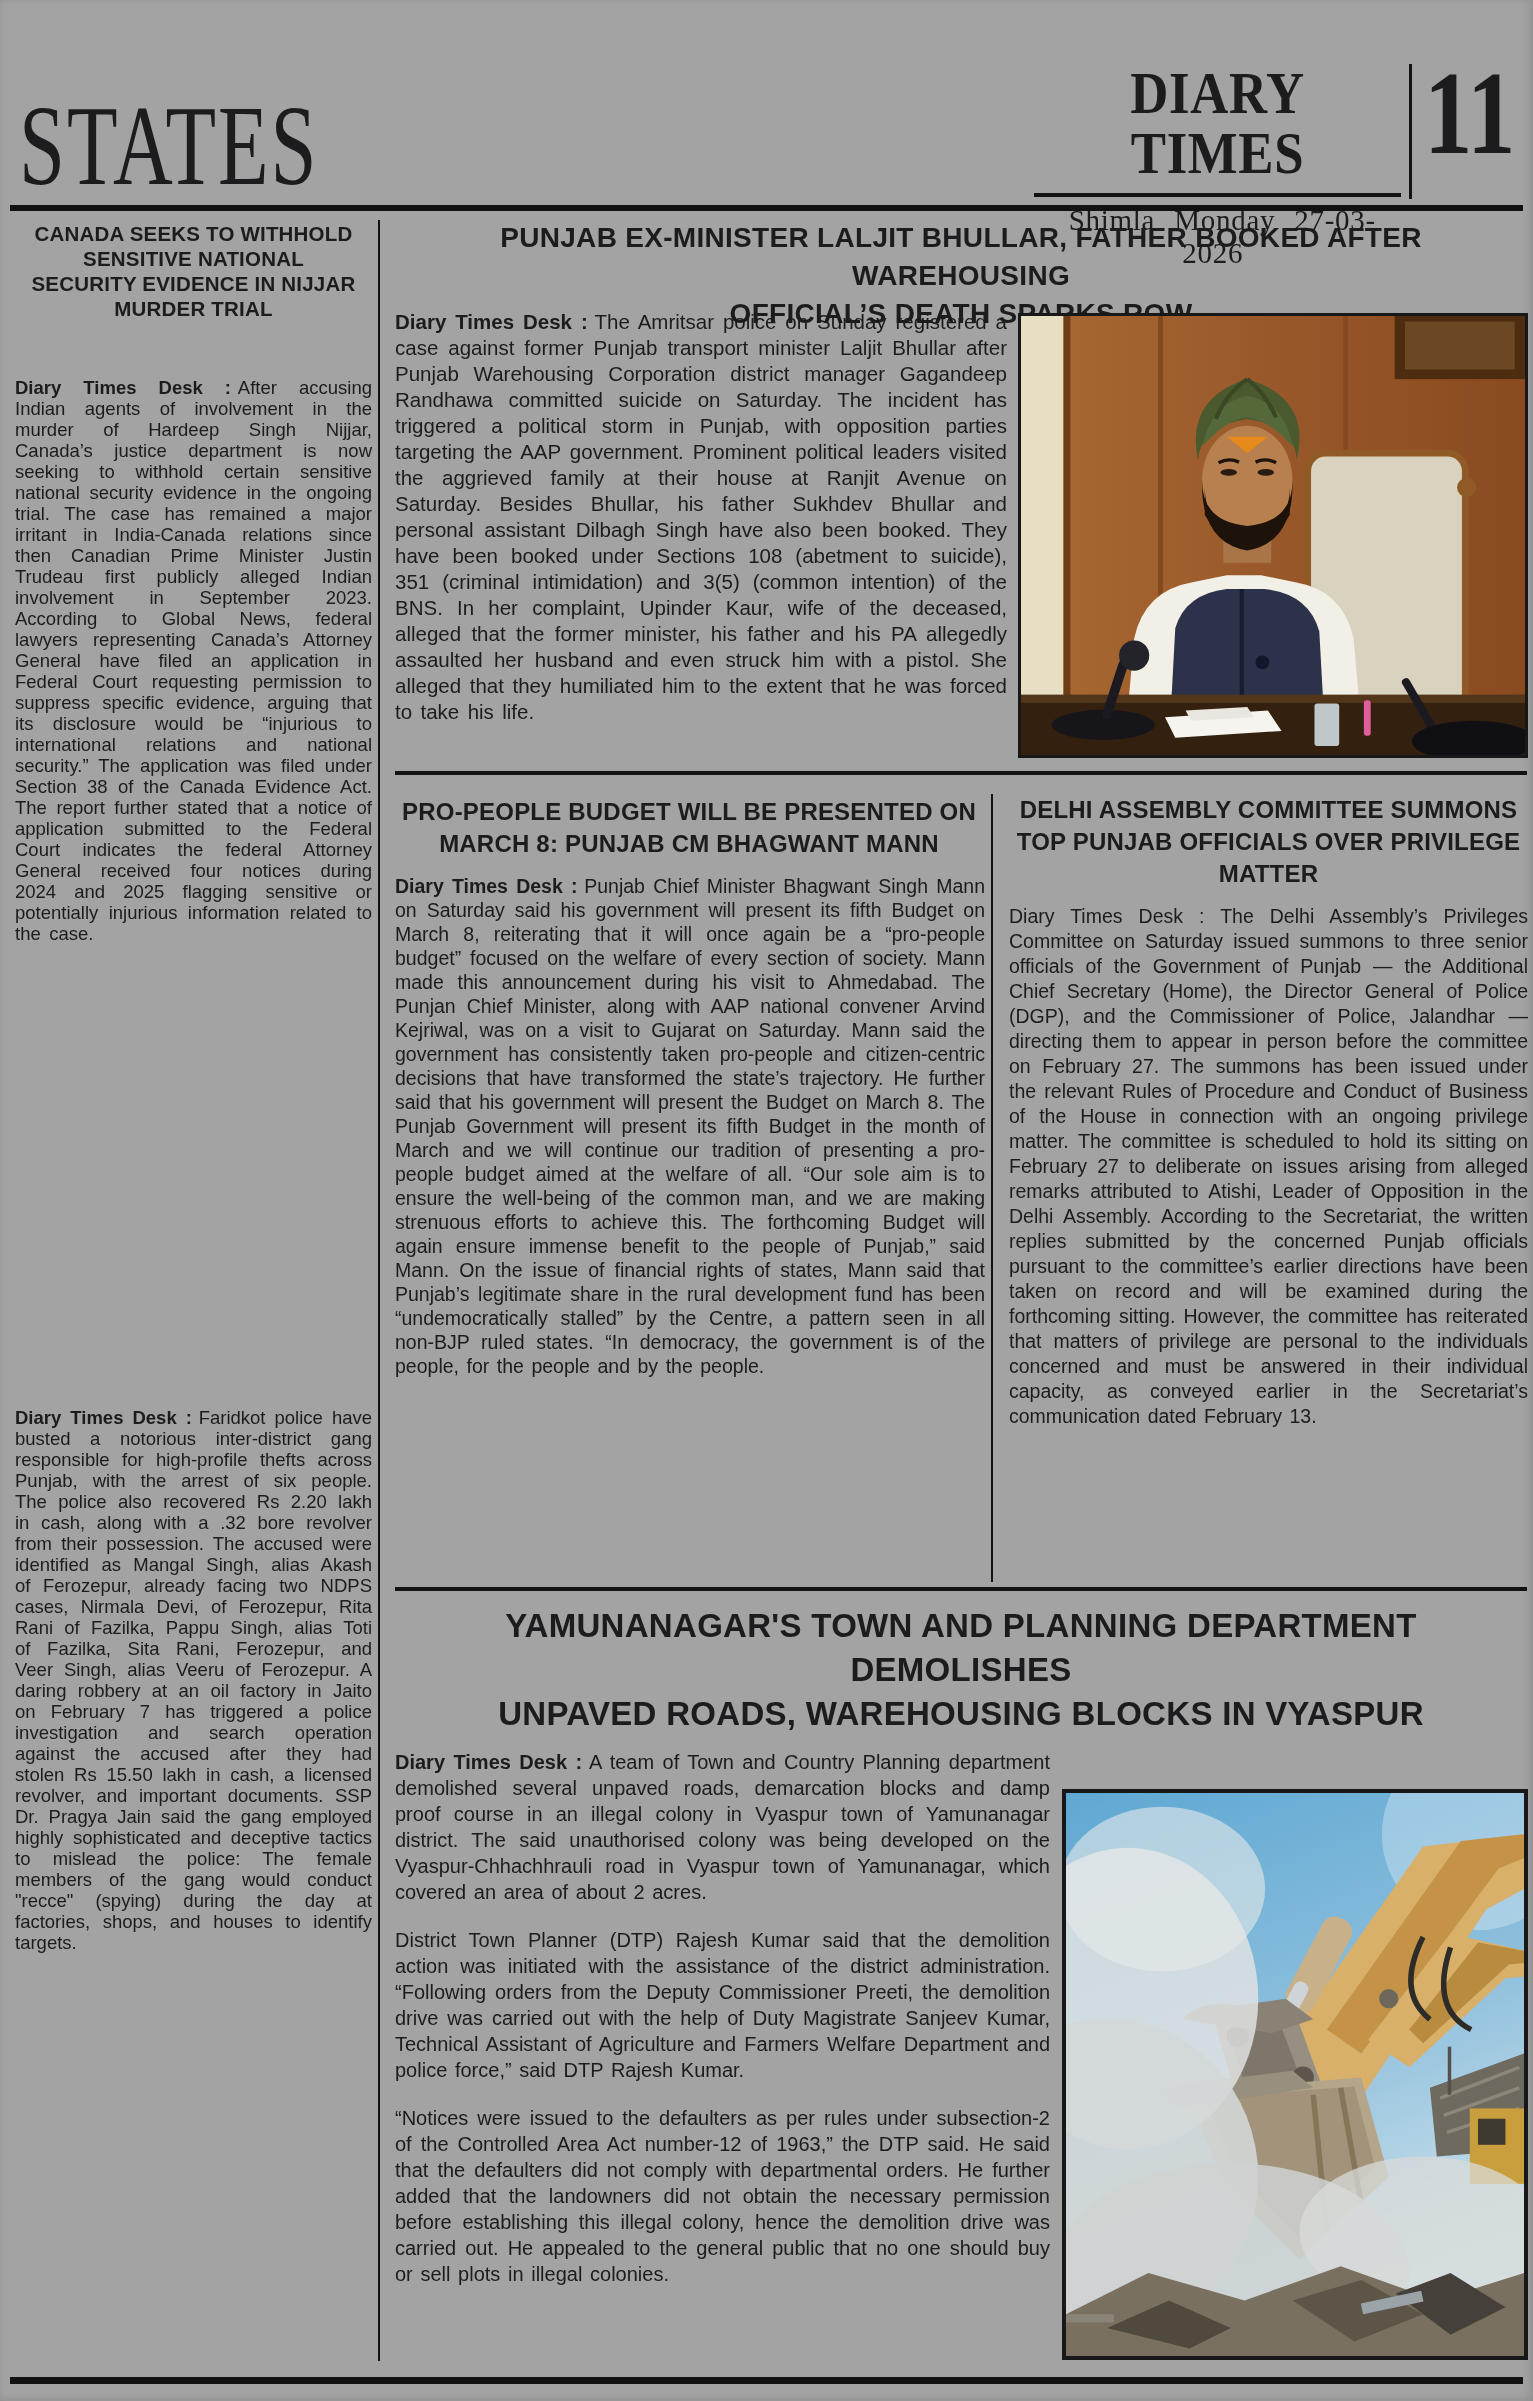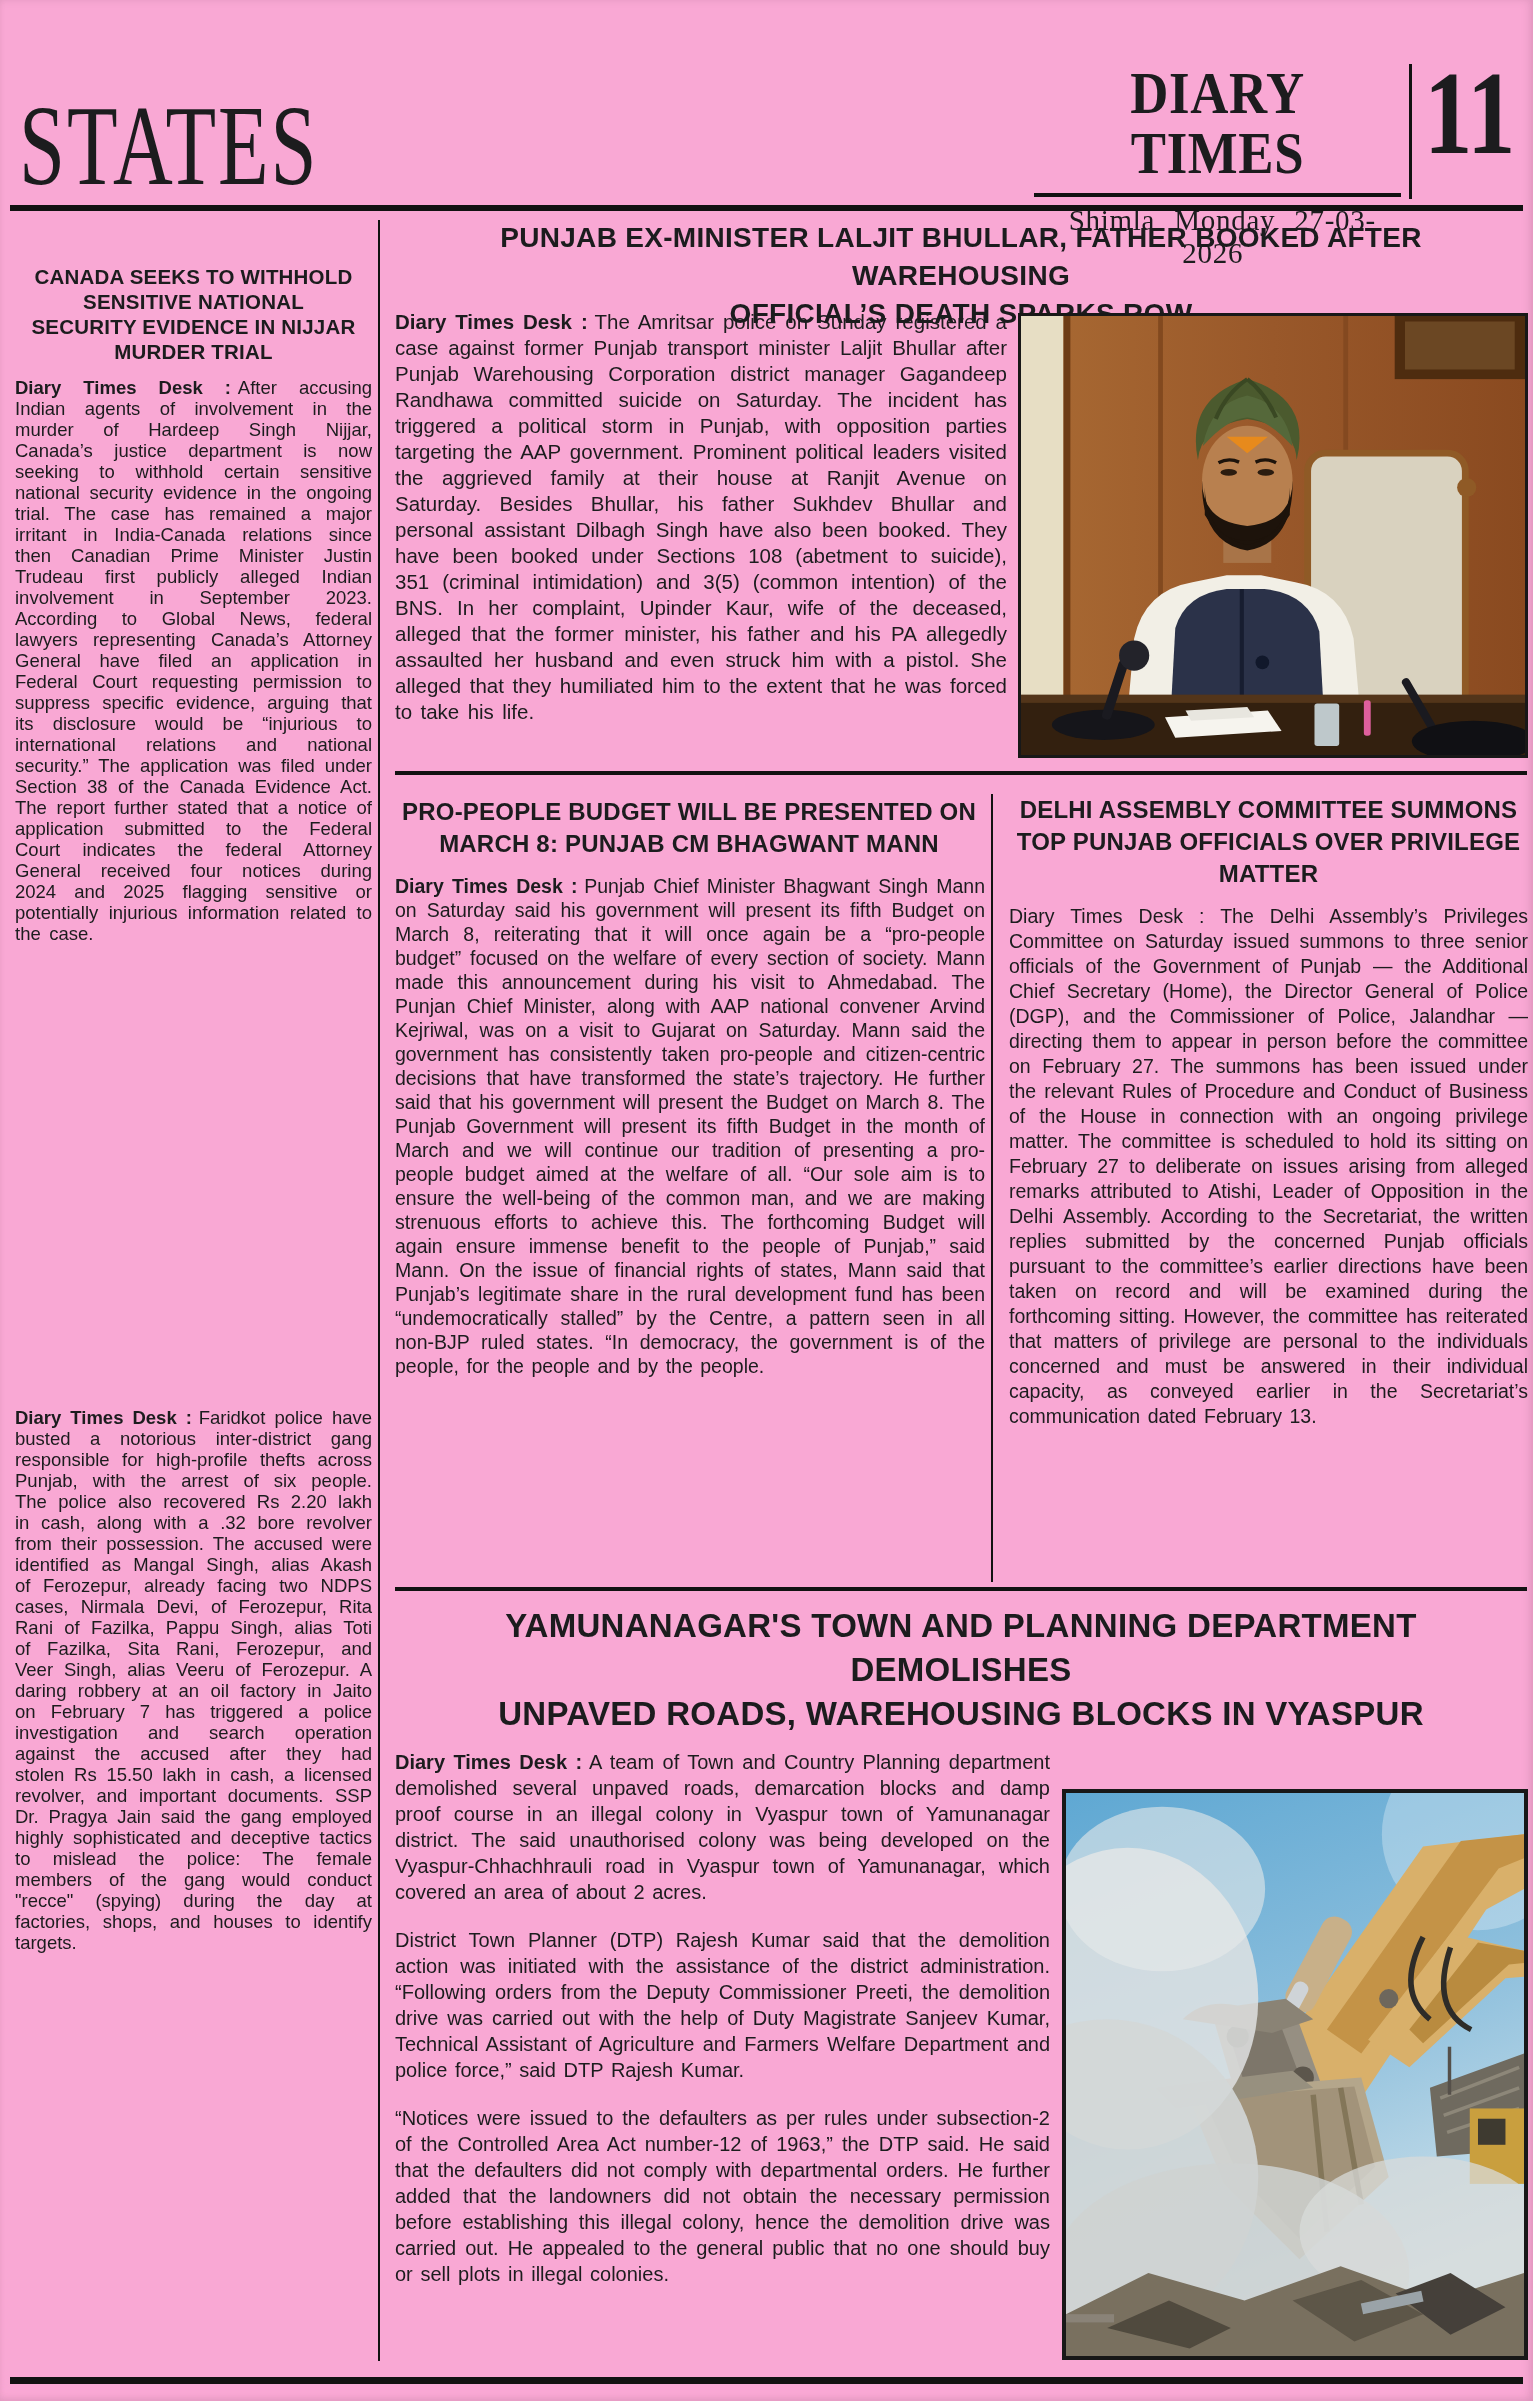--- a/index.html
+++ b/index.html
@@ -1,34 +1,34 @@
 <!DOCTYPE html>
 <html style="font-size:11px"><head>
 <meta charset="utf-8">
 <style>
   html,body{margin:0;padding:0;background:#e8e8e6;}
-  #page{position:relative;width:1533px;height:2401px;background:#f9a8d4;
+  #page{position:relative;width:1533px;height:2401px;background:#a3a3a3;
         font-family:"Liberation Sans",sans-serif;color:#1c1c1e;overflow:hidden;
         box-shadow:inset -4.1px 0 9.6px rgba(0,0,0,.08), inset 0 -2.7px 6.8px rgba(0,0,0,.05);}
   .abs{position:absolute;}
   .rule{position:absolute;background:#121212;}
   
   #section-title{left:19px;top:88px;font-family:"Liberation Serif",serif;font-size:115px;
       font-weight:500;letter-spacing:2.7px;transform:scaleX(.72);transform-origin:left top;line-height:1;}
   #masthead-block{left:1030px;top:63px;width:375px;text-align:center;}
   #masthead-title{font-family:"Liberation Serif",serif;font-size:60px;font-weight:600;
       line-height:1;letter-spacing:0.7px;transform:scaleX(.88);transform-origin:center;}
   #masthead-rule{height:4.8px;background:#121212;margin:9.6px 4.1px 6.8px 4.1px;}
   #dateline{font-family:"Liberation Serif",serif;font-size:29px;font-weight:500;letter-spacing:0.7px;}
   #dateline span{margin:0 9.6px;}
   #page-number{left:1424px;top:55px;font-family:"Liberation Serif",serif;font-size:118px;
       font-weight:700;line-height:1;transform:scaleX(.82);transform-origin:left top;}
   
   .hl{font-weight:700;text-align:center;letter-spacing:0.2px;}
-  .hl-left{font-size:20.5px;line-height:25px;margin-top:43px;}
+  .hl-left{font-size:20.5px;line-height:25px;}
   .hl-big{font-size:28px;line-height:38px;letter-spacing:0.3px;}
   .hl-mid{font-size:24px;line-height:32px;}
   .hl-bottom{font-size:33px;line-height:44px;letter-spacing:0.3px;}
   .body-txt{text-align:justify;}
   .body-left{font-size:18.5px;line-height:21px;word-spacing:3.4px;}
   .body-wide{font-size:20.5px;line-height:26px;word-spacing:2.7px;}
   .body-mid{font-size:19.5px;line-height:24px;word-spacing:2.1px;}
   .body-right{font-size:19.5px;line-height:25px;word-spacing:2.1px;}
   .body-bottom{font-size:20px;line-height:26px;word-spacing:2.1px;}
   .body-bottom p{margin:0 0 22px 0;}

